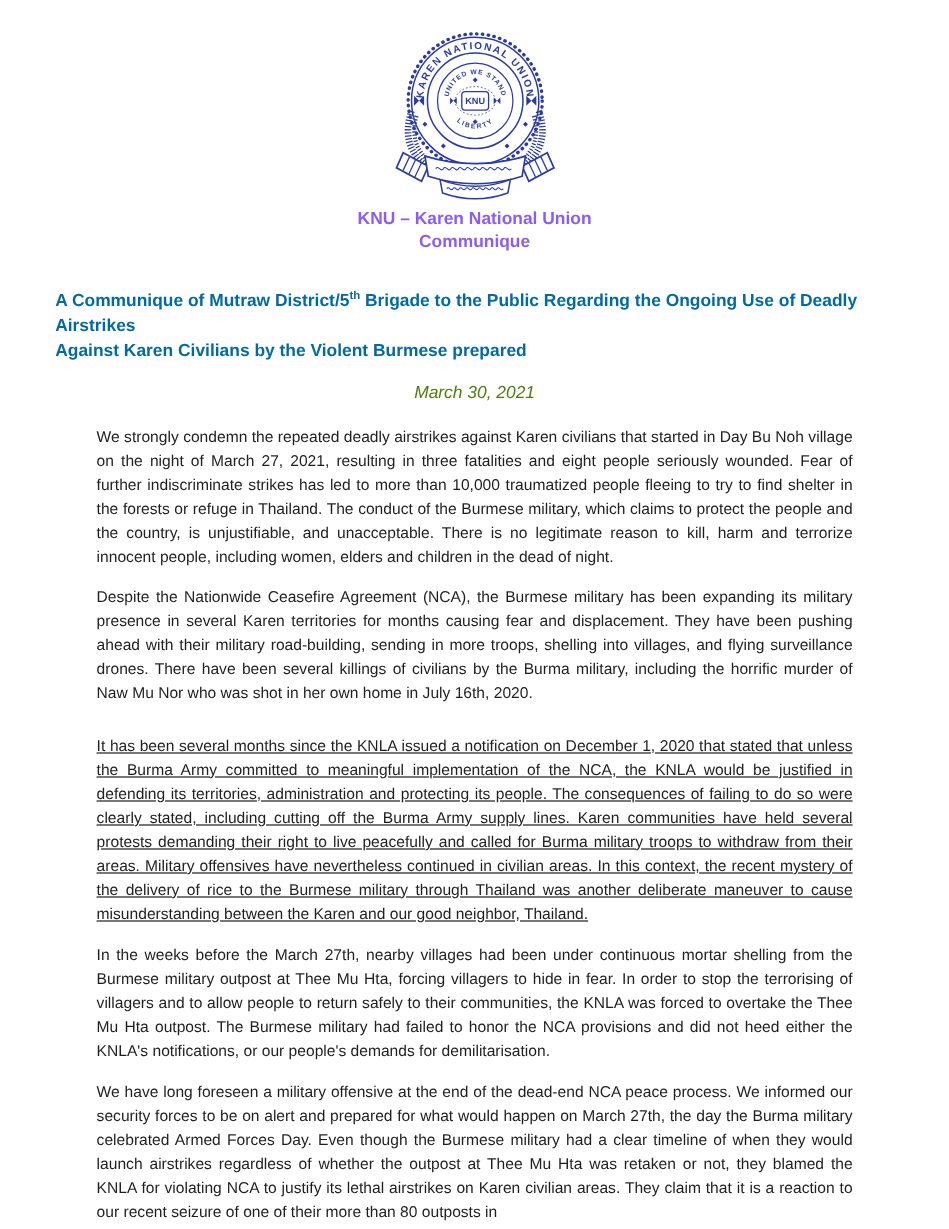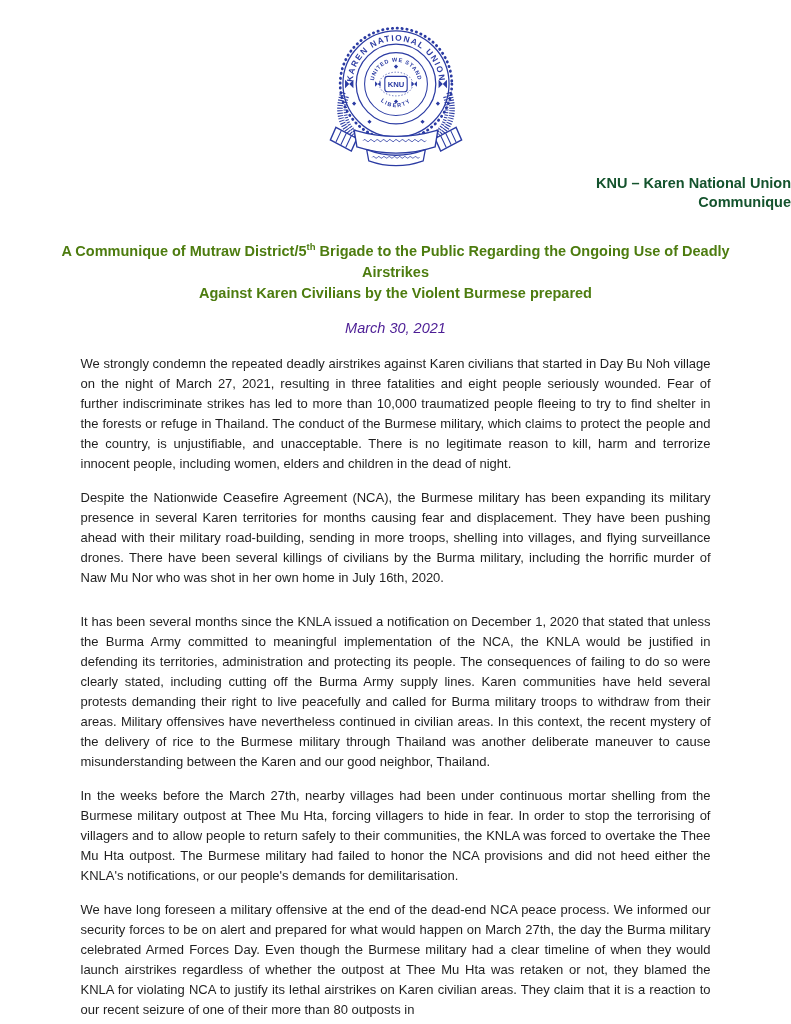--- a/index.html
+++ b/index.html
@@ -5,33 +5,33 @@
   :root { --logo-blue: #2b3ba3; --ink: #1f1f1f; }
   * { box-sizing: border-box; }
   html, body { margin: 0; padding: 0; background: #ffffff; }
   .page {
     width: 791px; height: 1024px; margin: 0 auto; background: #ffffff;
     font-family: "Liberation Sans", sans-serif; color: var(--ink);
     overflow: hidden; position: relative;
   }
   .logo-wrap { width: 140px; margin: 24px auto 2px; }
   .logo-wrap svg { display: block; }
-  .org-header { text-align: right; font-weight: bold; font-size: 14.5px; line-height: 19px; color: #14532d; }
+  .org-header { text-align: center; font-weight: bold; font-size: 14.5px; line-height: 19px; color: #8b5cf6; }
   .doc-title {
-    text-align: center; font-weight: bold; font-size: 14.5px; line-height: 21px;
-    margin: 24px 46px 0; color: #4d7c0f;
+    font-weight: bold; font-size: 14.5px; line-height: 21px;
+    margin: 24px 46px 0; color: #0369a1;
   }
   .doc-title sup { font-size: 9.5px; }
-  .doc-date { text-align: center; font-style: italic; font-size: 14.5px; margin-top: 16px; color: #4c1d95; }
+  .doc-date { text-align: center; font-style: italic; font-size: 14.5px; margin-top: 16px; color: #4d7c0f; }
   .body-text {
     width: 630px; margin: 18px auto 0; text-align: justify;
     font-size: 13px; line-height: 20px; color: var(--ink);
   }
   .body-text p { margin: 0 0 14px 0; }
-  .body-text p.extra-gap { margin-top: 24px; }
+  .body-text p.extra-gap { margin-top: 24px; text-decoration: underline; }
   
   .lg-stroke { stroke: var(--logo-blue); fill: none; }
   .lg-fill { fill: var(--logo-blue); stroke: none; }
   .lg-band { fill: #ffffff; stroke: var(--logo-blue); }
   .lg-text { fill: var(--logo-blue); font-family: "Liberation Sans", sans-serif; font-weight: bold; }
 </style>
 </head>
 <body>
 
 <div class="page">

